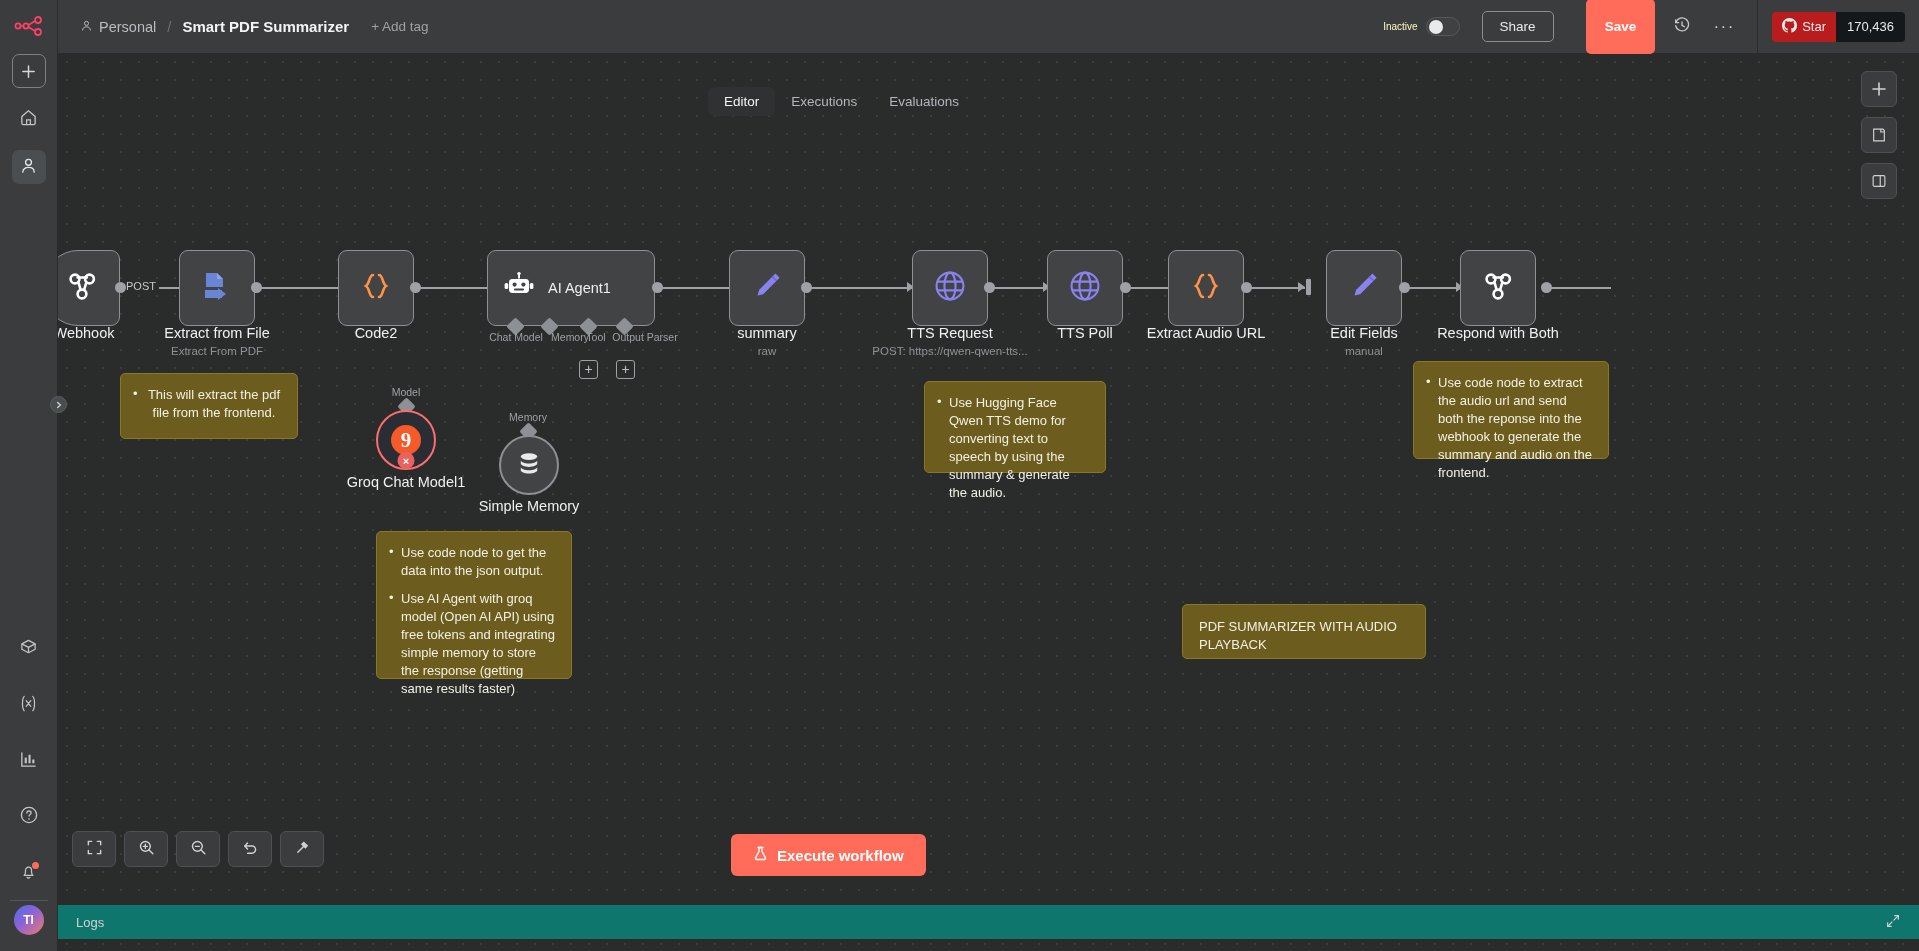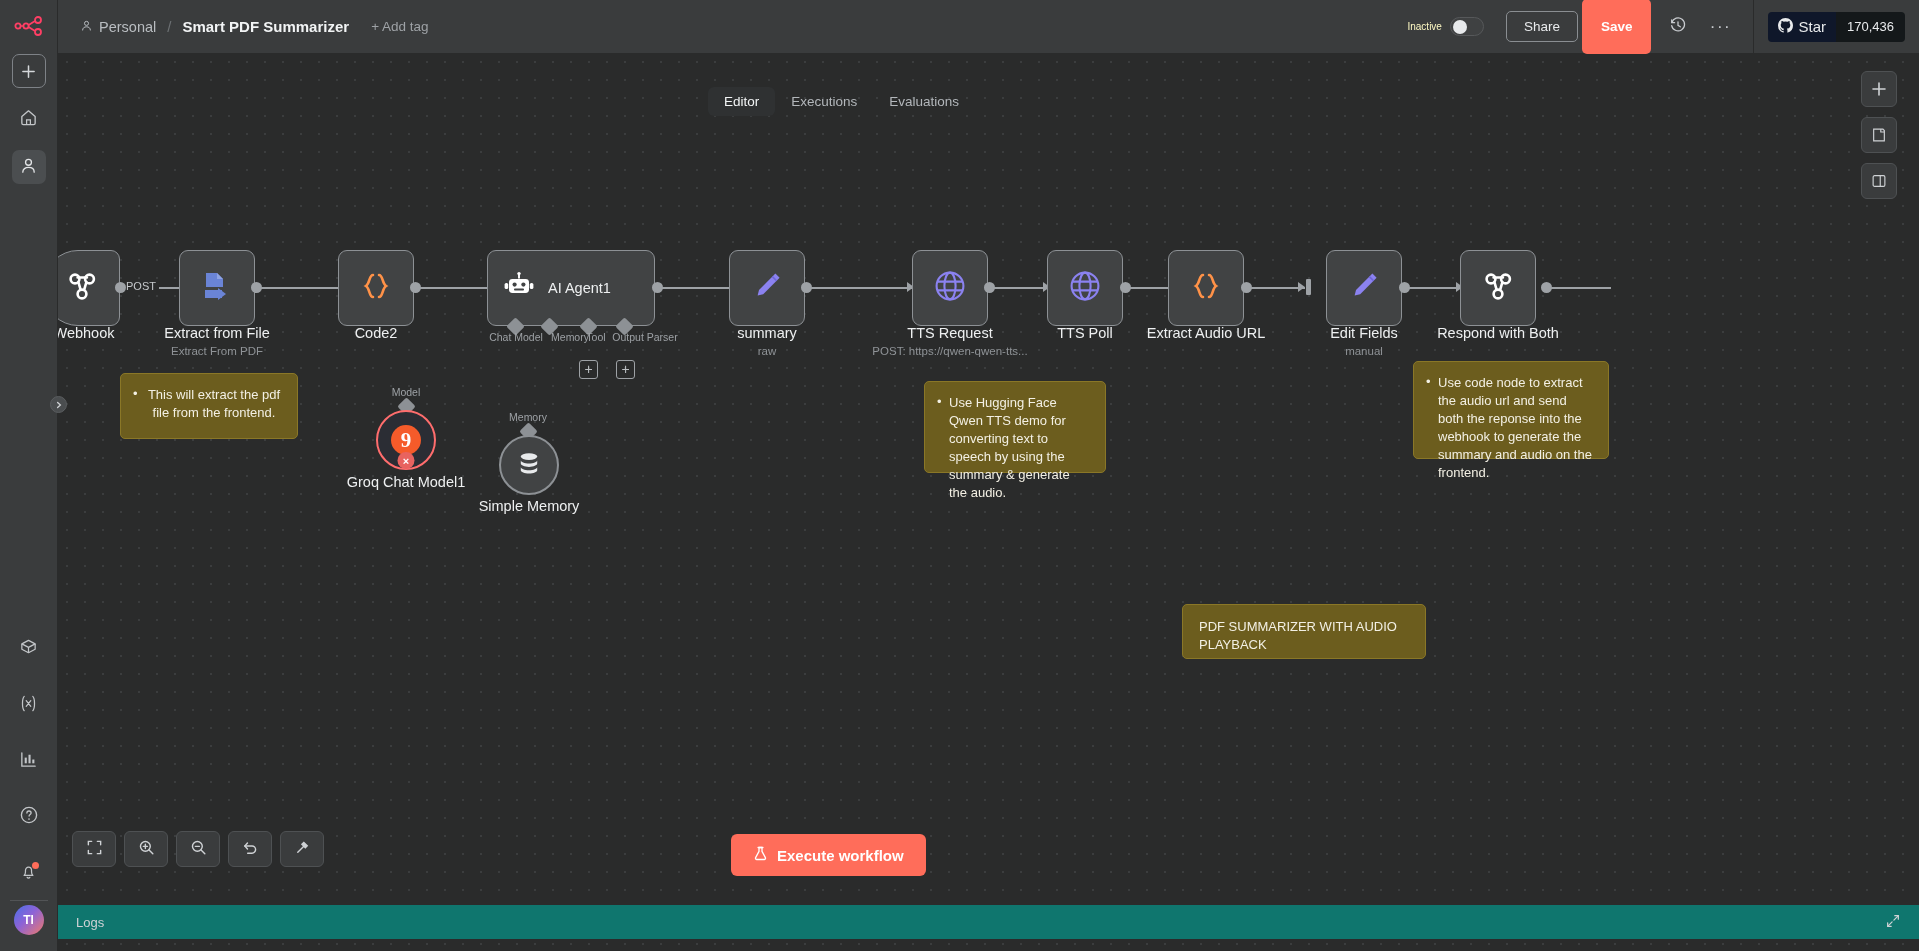--- a/index.html
+++ b/index.html
@@ -59,28 +59,28 @@
     position: relative; cursor:pointer; margin-right: 22px;
   }
   .toggle .knob { position:absolute; left:2px; top:1.5px; width:14px; height:14px; border-radius:50%; background:#e8eaec; }
   .btn-share {
     border:1px solid #8a8e92; background: transparent; color:#e8eaec;
     font-size: 13.5px; padding: 7px 17px; border-radius: 5px; cursor:pointer;
     font-family:"Liberation Sans",sans-serif;
   }
   .btn-save {
     background:#ff6d5a; color:#fff; border:none; font-size:13.5px; font-weight:600;
-    padding: 20px 19px; border-radius:5px; cursor:pointer; margin-left:4px;
+    padding: 20px 19px; border-radius:5px; cursor:pointer; margin-left:32px;
     font-family:"Liberation Sans",sans-serif;
   }
   .icon-btn { width:30px; height:30px; display:flex;align-items:center;justify-content:center;color:#c9ccd0;cursor:pointer;margin-left:12px;}
   .dots { letter-spacing:1.5px; font-size:17px; color:#c9ccd0; }
   .tb-divider { width:1px; height:53px; background:#2a2b2b; margin-left:18px; }
   .gh-star { display:flex; align-items:stretch; margin-left:14px; margin-right:14px; border-radius:4px; overflow:hidden; cursor:pointer; }
-  .gh-left { background:#0f172a; display:flex; align-items:center; gap:5px; padding: 6px 10px; font-size:15px; color:#e8eaec; }
+  .gh-left { background:#b91c1c; display:flex; align-items:center; gap:5px; padding: 6px 10px; font-size:13px; color:#e8eaec; }
   .gh-right { background:#14181a; display:flex; align-items:center; padding: 6px 11px; font-size:13px; color:#e8eaec; }
 
   
   #tabs {
     position:absolute; left: 708px; top: 41px; display:flex; gap:0; z-index: 36;
   }
   .tab {
     font-size: 13.5px; color:#b3b7bb; padding: 7px 16px; border-radius: 6px; cursor:pointer;margin-top:46px;
   }
   .tab.active { background:#2f3132; color:#f2f4f5; }
@@ -584,20 +584,26 @@
       </div>
       <div class="node-label" style="left:1440px; top:272px;">Respond with Both</div>
       <div class="port-out" style="left:1483px; top:229px;"></div>
 
       <div class="sticky" style="left:62px; top:320px; width:178px; height:66px;text-align:center;">
         <ul>
             <li>This will extract the pdf file from the frontend.</li>
           </ul>
       </div>
 
+      <div class="sticky" style="left:318px; top:478px; width:196px; height:148px;">
+        <ul>
+          <li>Use code node to get the data into the json output.</li>
+          <li>Use AI Agent with groq model (Open AI API) using free tokens and integrating simple memory to store the response (getting same results faster)</li>
+        </ul>
+      </div>
 
       <div class="sticky" style="left:866px; top:320px; width:182px; height:92px;margin-top:8px;">
         <ul>
             <li>Use Hugging Face Qwen TTS demo for converting text to speech by using the summary &amp; generate the audio.</li>
           </ul>
       </div>
 
       <div class="sticky" style="left:1355px; top:308px; width:196px; height:98px;">
         <ul>
             <li>Use code node to extract the audio url and send both the reponse into the webhook to generate the summary and audio on the frontend.</li>

